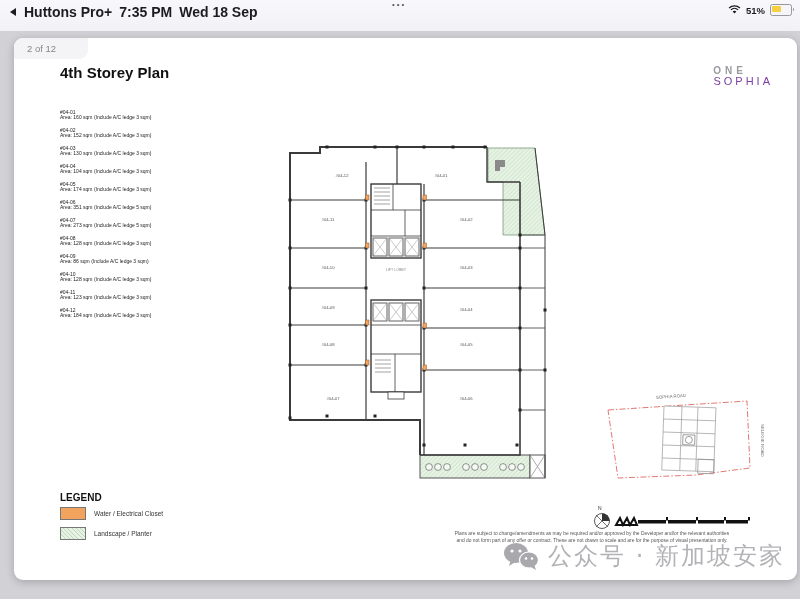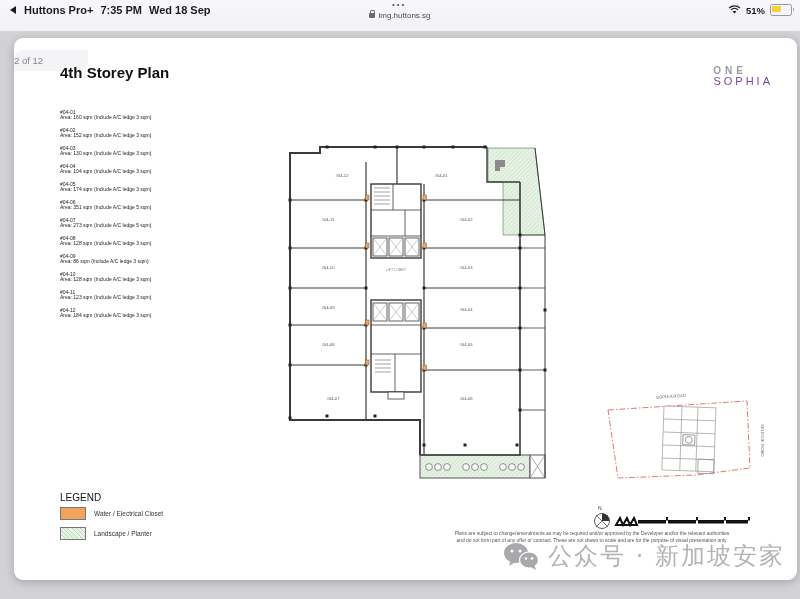--- a/index.html
+++ b/index.html
@@ -2,59 +2,59 @@
 <html><head>
 <meta charset="utf-8">
 <style>
   html,body{margin:0;padding:0;background:#d2d1d6;font-family:"Liberation Sans",sans-serif;}
   #screen{position:relative;width:800px;height:599px;background:#d2d1d6;overflow:hidden;}
 
   
   #chrome{position:absolute;left:0;top:0;width:800px;height:31px;
     background:linear-gradient(#f8f7fb,#f2f1f5);}
   .sb-left{position:absolute;left:10px;top:4px;display:flex;gap:7px;align-items:center;
-    font-size:11px;font-weight:700;color:#1c1c1e;}
+    font-size:14px;font-weight:700;color:#1c1c1e;}
   .back-arrow{display:inline-block;width:0;height:0;border-top:4px solid transparent;
     border-bottom:4px solid transparent;border-right:6px solid #1c1c1e;margin-right:1px;}
   .sb-dots{position:absolute;left:392px;top:0px;font-size:8px;color:#5a5a5e;letter-spacing:2px;}
   .urlbar{position:absolute;left:0;top:11px;width:800px;text-align:center;
     font-size:8px;color:#4a4a4e;}
   .lock{display:inline-block;position:relative;width:6px;height:5px;background:#6a6a6e;
     border-radius:1px;margin-right:3px;}
   .lock:before{content:"";position:absolute;left:1px;top:-3px;width:2.5px;height:3px;
     border:1px solid #6a6a6e;border-bottom:none;border-radius:2px 2px 0 0;}
   .sb-right{position:absolute;right:8px;top:4px;display:flex;gap:5px;align-items:center;
     font-size:9.5px;font-weight:700;color:#1c1c1e;}
   .battery{position:relative;width:20px;height:10px;border:1px solid #98989d;border-radius:2.5px;}
   .battery .fill{position:absolute;left:1px;top:1px;width:9px;height:6px;background:#f6d040;border-radius:1px;}
   .battery:after{content:"";position:absolute;right:-3px;top:2.5px;width:1.5px;height:3px;
     background:#98989d;border-radius:0 1px 1px 0;}
 
   
   #page{position:absolute;left:14px;top:38px;width:783px;height:542px;background:#ffffff;
     border-radius:9px;box-shadow:0 2px 8px rgba(0,0,0,.22);}
   #page-tab{position:absolute;left:0;top:0;width:74px;height:21px;background:#f4f4f6;
-    border-radius:9px 0 9px 0;display:flex;align-items:center;box-sizing:border-box;
-    font-size:9.5px;color:#86868b;margin-top:12px;}
+    border-radius:9px 0 9px 0;display:flex;align-items:center;padding-left:13px;box-sizing:border-box;
+    font-size:9.5px;color:#86868b;}
   #doc-title{position:absolute;left:46px;top:26px;font-size:15px;font-weight:600;color:#111;}
 
   
   #logo{position:absolute;right:24px;top:28px;text-align:right;line-height:10px;}
   #logo .l1{font-size:10px;font-weight:700;letter-spacing:4px;color:#9a9aa0;margin-right:26px;}
   #logo .l2{font-size:11px;font-weight:400;letter-spacing:3px;color:#7b3fa0;}
 
   
   #unit-list{position:absolute;left:46px;top:72px;width:200px;}
   .unit{margin-bottom:7.2px;}
   .unit .no{font-size:5px;color:#222;line-height:5.4px;}
   .unit .area{font-size:5px;color:#222;line-height:5.4px;}
 
   
   #legend{position:absolute;left:46px;top:454px;}
-  #legend .lg-title{font-size:10px;font-weight:400;color:#111;margin-bottom:4px;}
+  #legend .lg-title{font-size:10px;font-weight:700;color:#111;margin-bottom:4px;}
   .lg-row{display:flex;align-items:center;gap:8px;margin-bottom:7px;}
   .swatch{width:26px;height:13px;border:0.8px solid #777;box-sizing:border-box;}
   .sw-orange{background:#F2A35E;}
   .sw-green{background:#E7F3E4;
     background-image:repeating-linear-gradient(45deg,rgba(140,180,140,.45) 0 .7px,transparent .7px 3px);}
   .lg-label{font-size:6.5px;color:#333;}
 
   
   #disclaimer{position:absolute;left:423px;top:493px;width:310px;text-align:center;
     font-size:4.9px;color:#555;line-height:6.6px;}
@@ -72,23 +72,20 @@
 <div id="screen">
 
   <div id="chrome">
     <div class="sb-left">
       <span class="back-arrow"></span>
       <span>Huttons Pro+</span>
       <span>7:35 PM</span>
       <span style="font-weight:700">Wed 18 Sep</span>
     </div>
     <div class="sb-dots">•••</div>
-    <div class="urlbar">
-      <span class="lock"></span><span>img.huttons.sg</span>
-    </div>
     <div class="sb-right">
       <svg width="13" height="10" viewBox="0 0 13 10">
         <path d="M6.5 8.6 L4.6 6.6 a3 3 0 0 1 3.8 0 Z" fill="#1c1c1e"></path>
         <path d="M2.9 4.9 a5.2 5.2 0 0 1 7.2 0" fill="none" stroke="#1c1c1e" stroke-width="1.2"></path>
         <path d="M1.1 3.0 a7.8 7.8 0 0 1 10.8 0" fill="none" stroke="#1c1c1e" stroke-width="1.2"></path>
       </svg>
       <span>51%</span>
       <span class="battery">
           <span class="fill"></span>
         </span>

